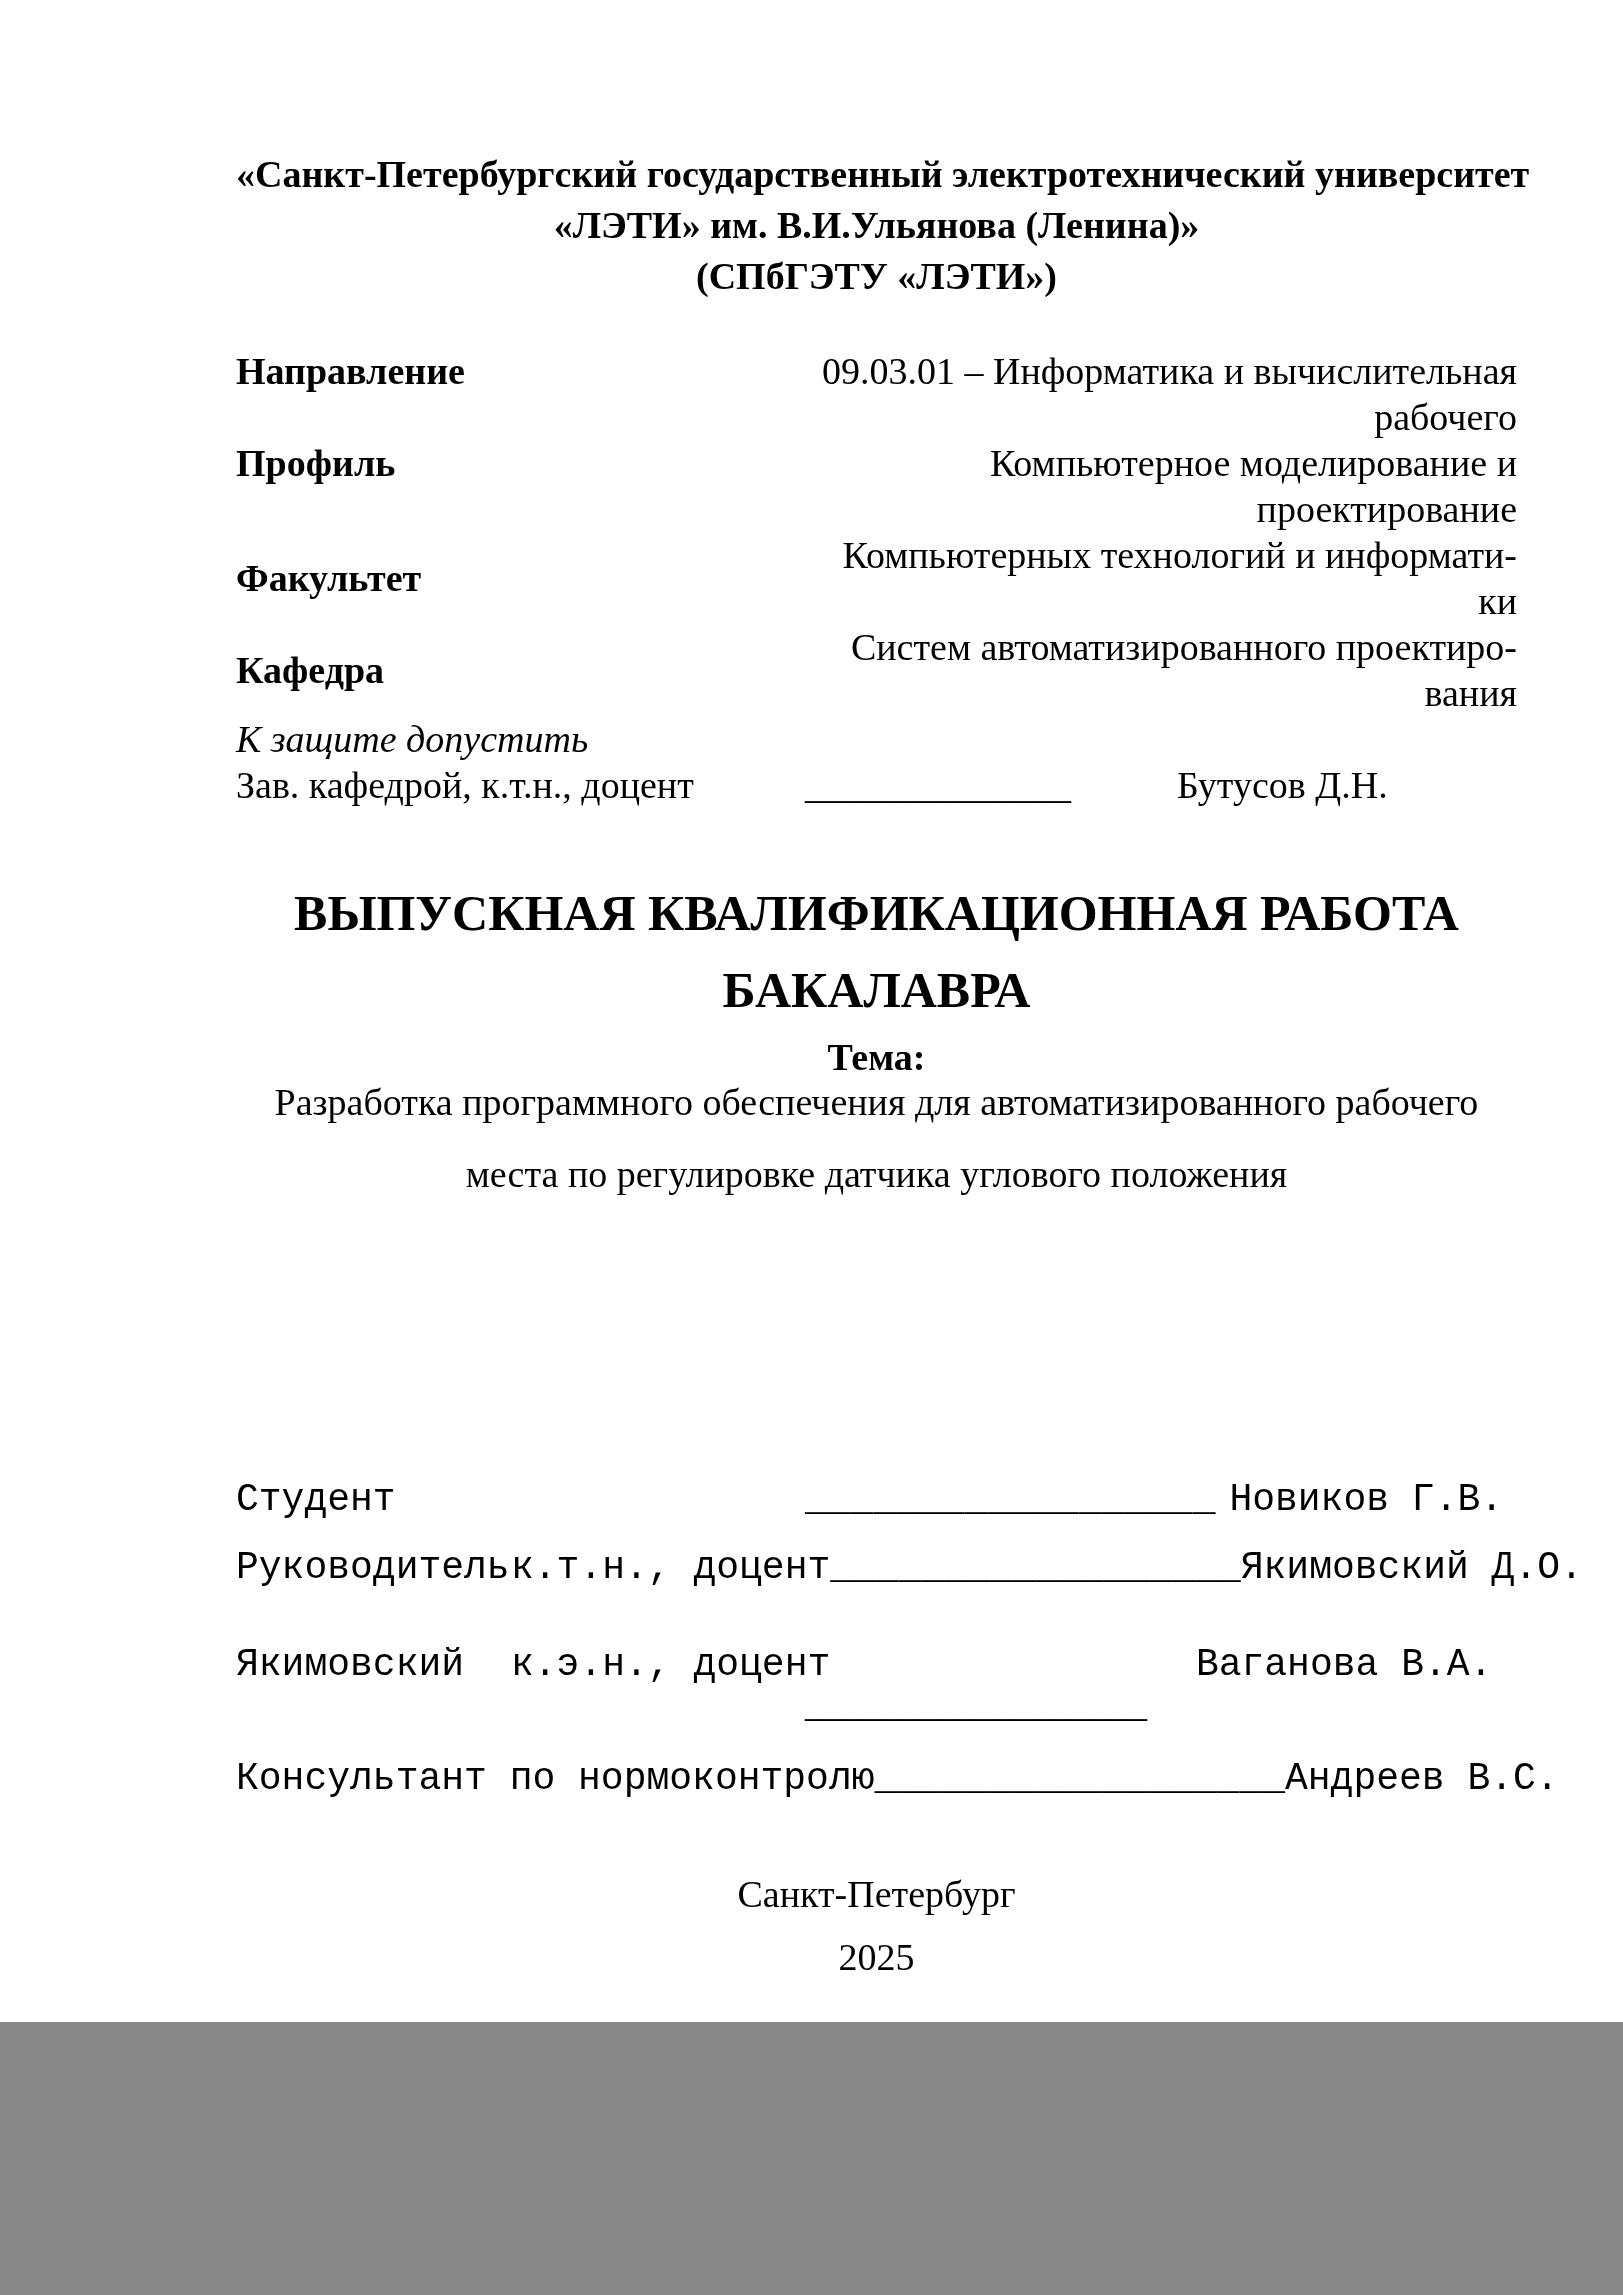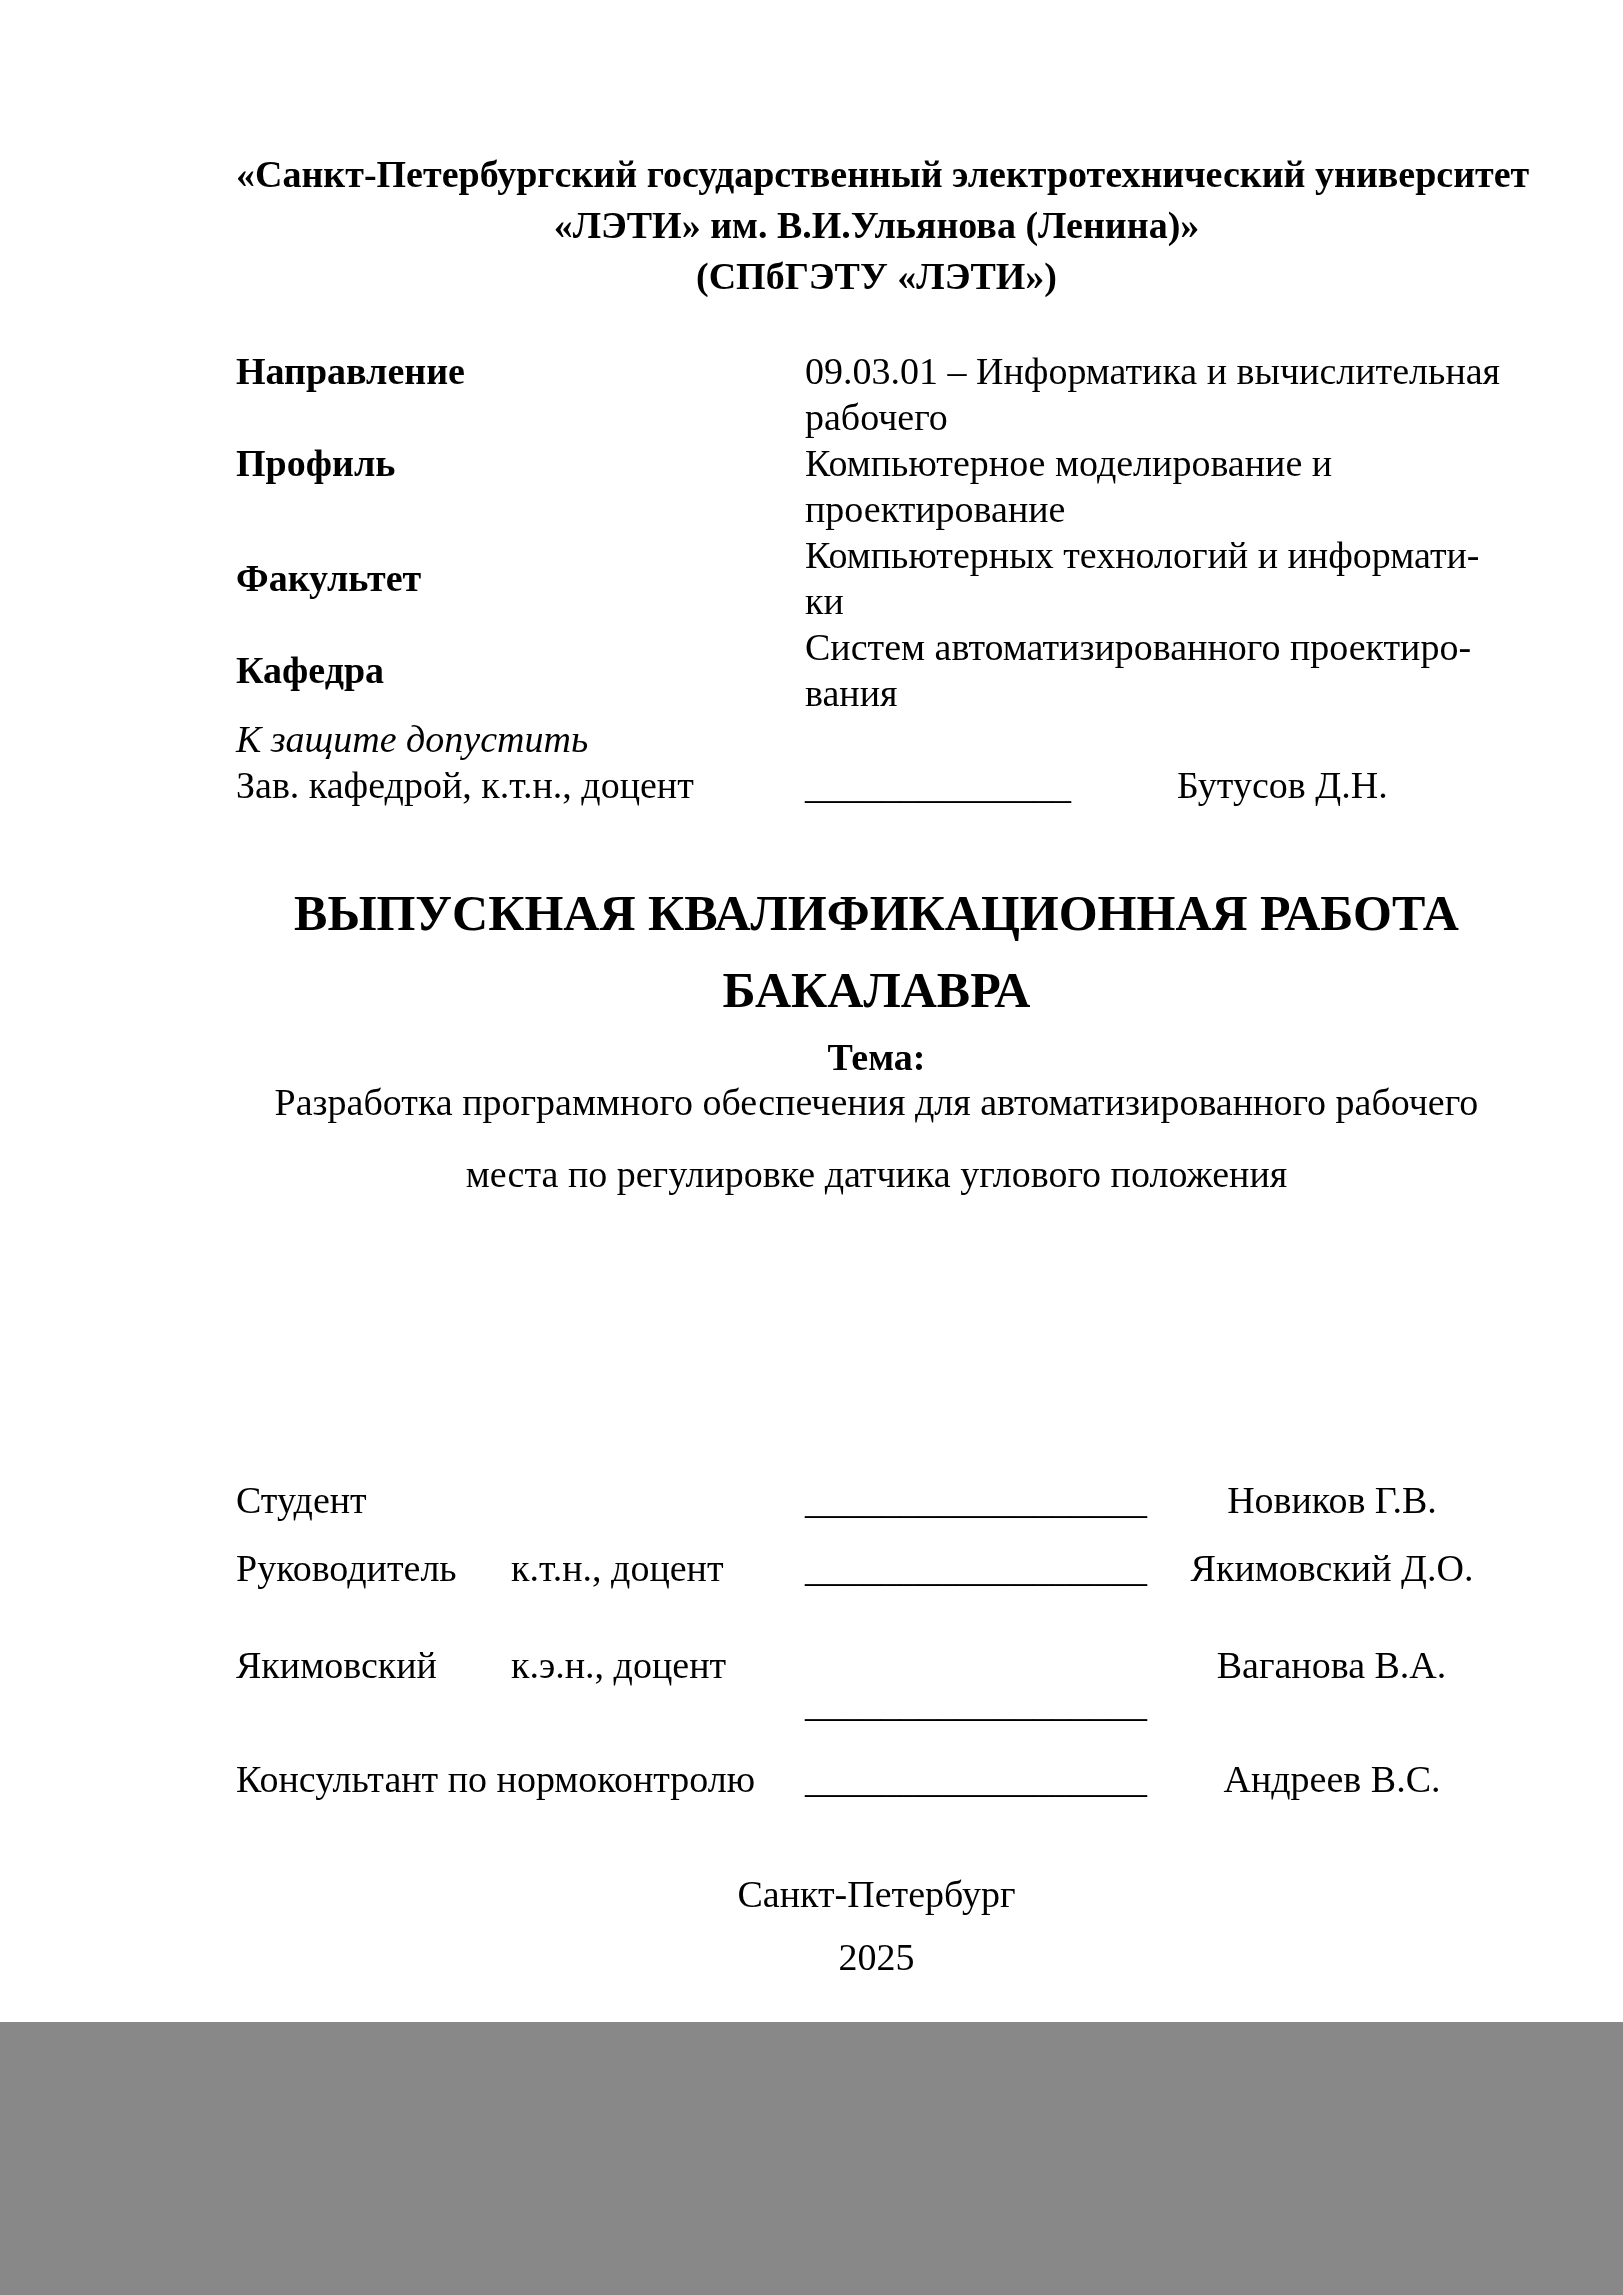--- a/index.html
+++ b/index.html
@@ -20,42 +20,42 @@
     padding: 149px 106px 0 236px;
   }
   .header { font-weight: 700; text-align: center; line-height: 51px; }
   .header .hline { white-space: nowrap; }
 
   .fields { margin-top: 46px; }
   .field-row { display: flex; min-height: 91px; }
   .field-row.top { align-items: flex-start; }
   .field-row.middle { align-items: center; }
   .field-label { flex: 0 0 569px; font-weight: 700; line-height: 46px; }
-  .field-value { flex: 1 1 auto; line-height: 46px; white-space: nowrap; }
+  .field-value { flex: 1 1 auto; line-height: 46px; white-space: nowrap; text-align: right; }
 
   .approval { line-height: 46px; }
   .approval-permit { font-style: italic; }
   .approval-row { display: flex; align-items: baseline; }
   .approval-role { flex: 0 0 569px; white-space: nowrap; }
   .approval-line { flex: 0 0 341px; white-space: pre; }
   .approval-name { flex: 1 1 auto; padding-left: 31px; white-space: nowrap; }
 
   .main-title {
     margin-top: 67px;
     font-size: 50px;
     font-weight: 700;
     text-align: center;
     line-height: 77px;
     white-space: nowrap;
   }
   .tema { margin-top: 7.9px; font-weight: 700; text-align: center; line-height: 41px; }
   .theme { margin-top: -11.8px; text-align: center; line-height: 72px; white-space: nowrap; }
 
   .sigs { margin-top: 267px; line-height: 46px; }
-  .sig-row { display: flex; align-items: baseline; }
+  .sig-row { display: flex; align-items: baseline; font-family: Liberation Mono, monospace; }
   .sig-row.r2 { margin-top: 22px; }
   .sig-row.r3 { margin-top: 51px; }
   .sig-row.r5 { margin-top: 30px; }
   .sig-underline { margin-top: -7.9px; padding-left: 569px; white-space: pre; }
   .sig-role-wide { flex: 0 0 569px; white-space: nowrap; }
   .sig-role { flex: 0 0 275px; white-space: nowrap; }
   .sig-qual { flex: 0 0 294px; white-space: nowrap; }
   .sig-line { flex: 0 0 341px; white-space: pre; }
   .sig-name { flex: 1 1 auto; text-align: center; white-space: nowrap; }
 

